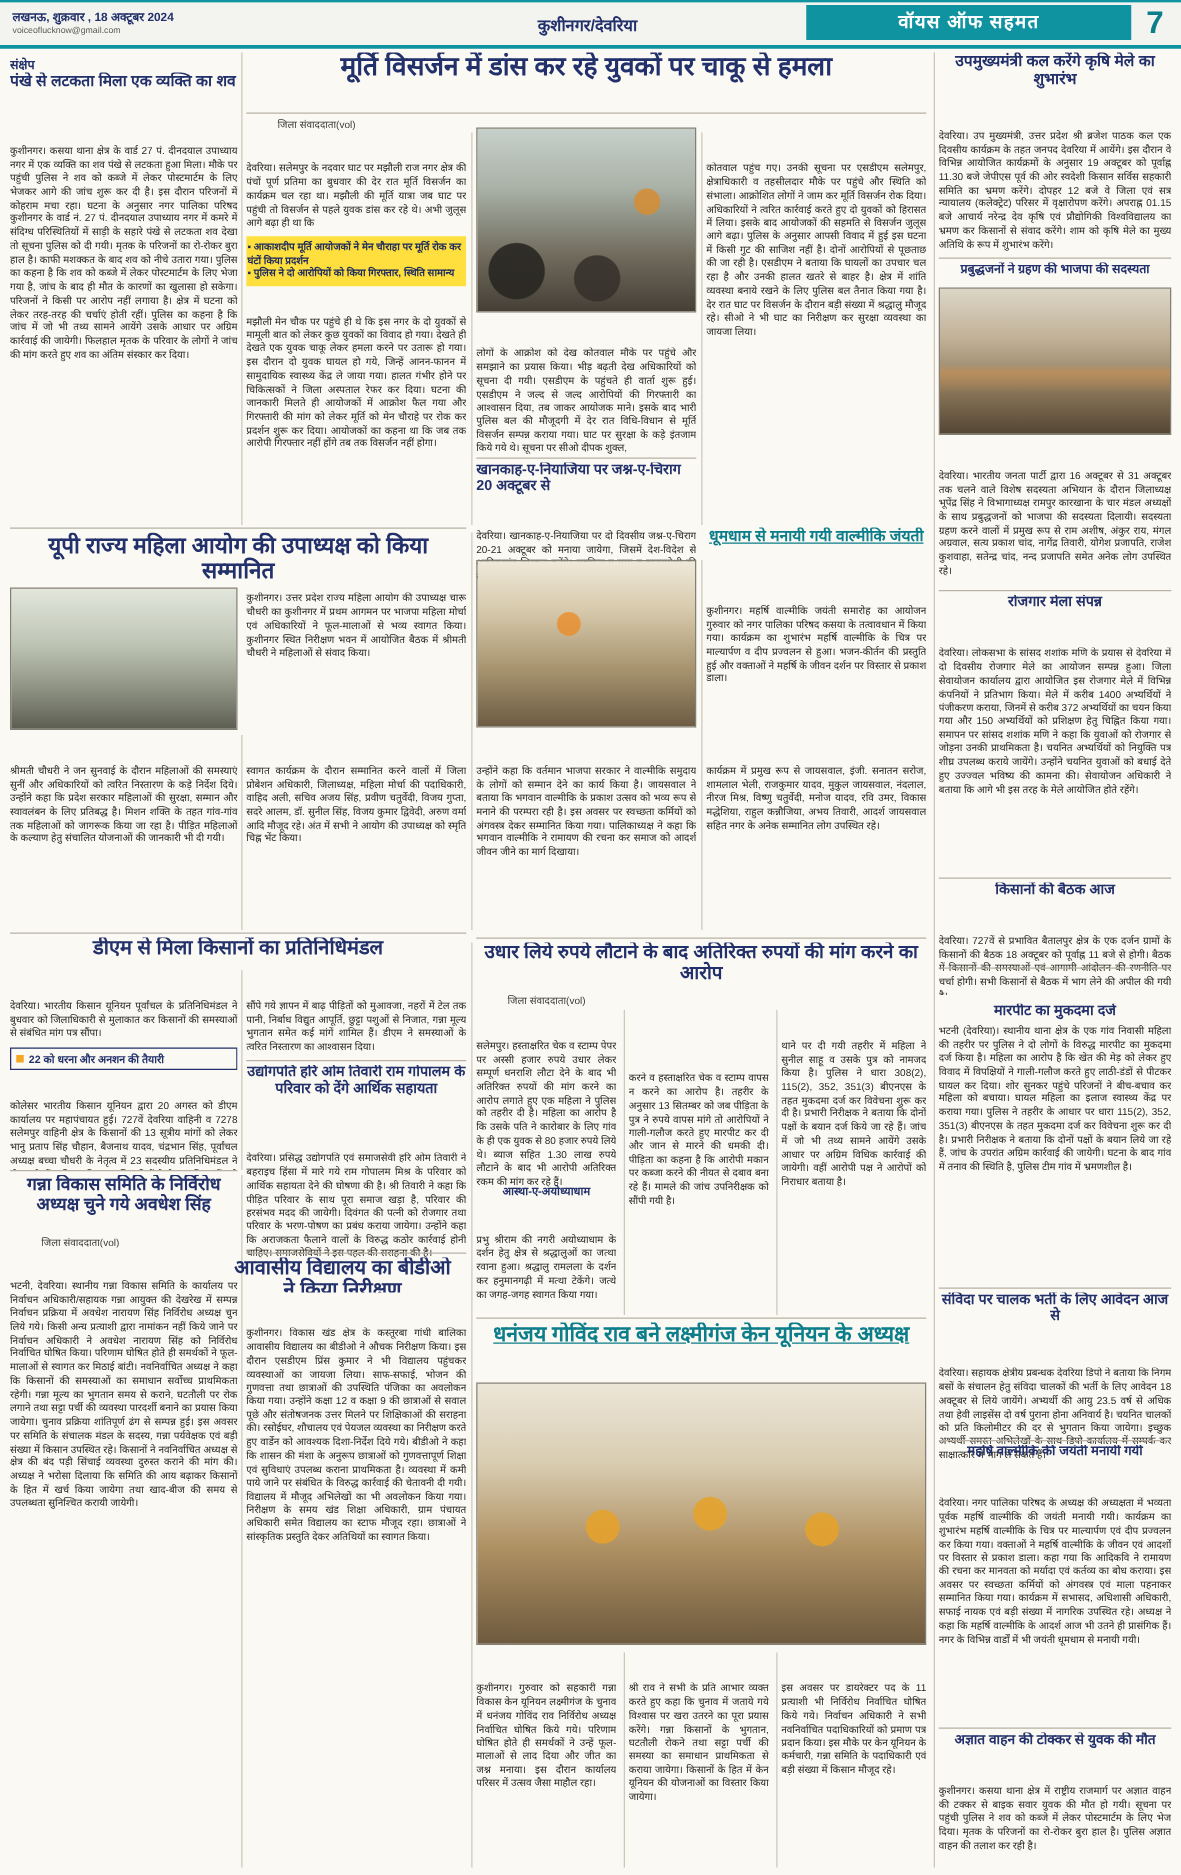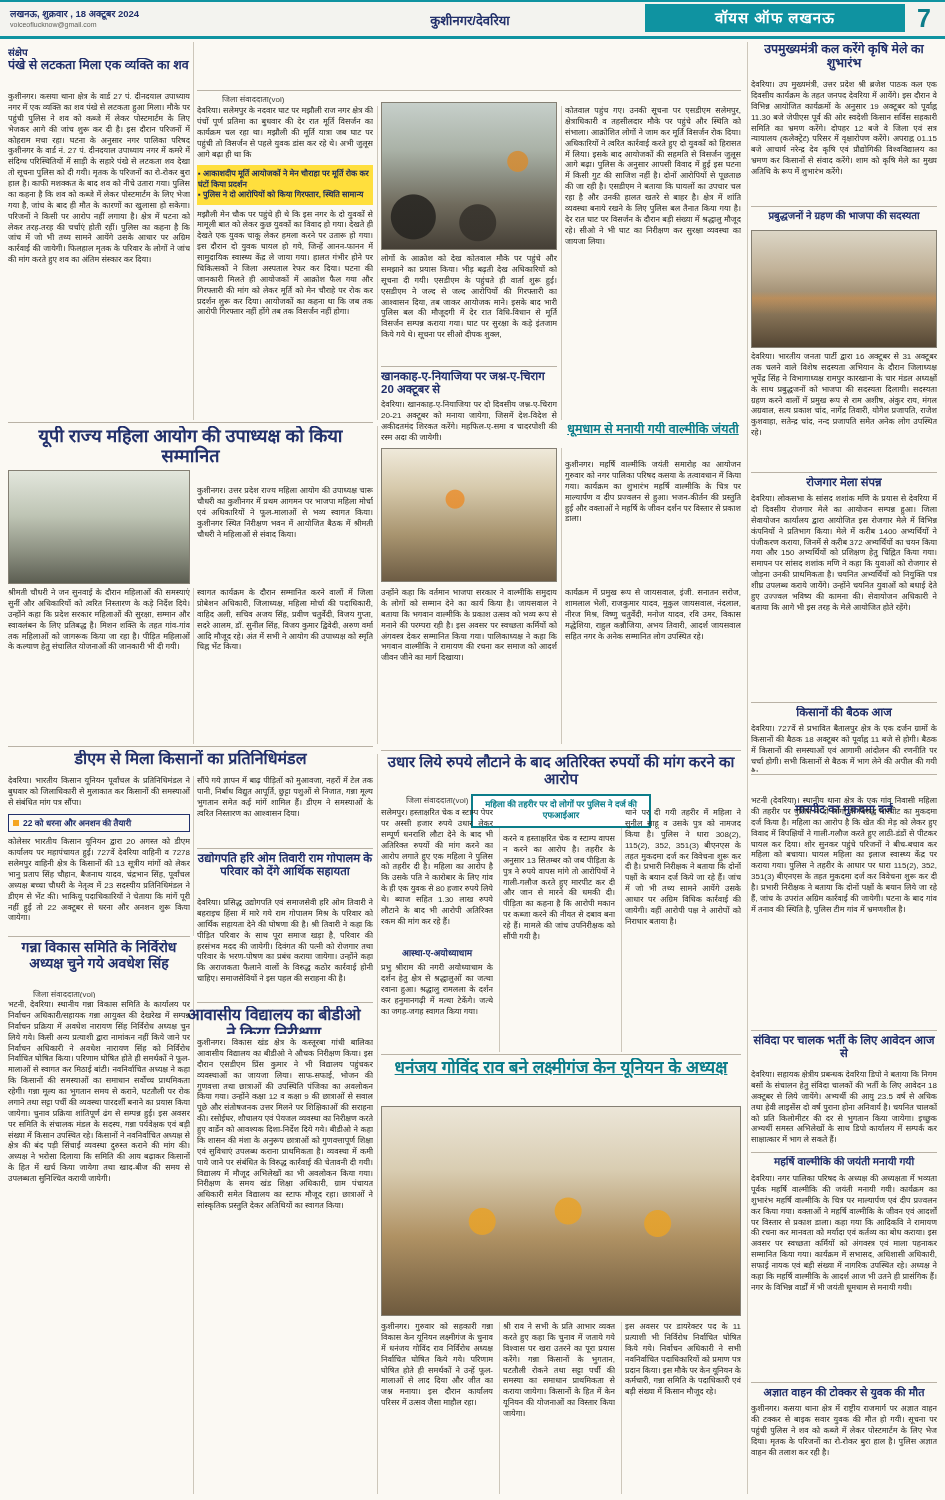--- a/index.html
+++ b/index.html
@@ -1,20 +1,20 @@
 <!DOCTYPE html>
 <html lang="hi"><head>
 <meta charset="utf-8">
 <style>
   html,body{margin:0;padding:0;background:#dedbd2;}
   .page{position:relative;width:945px;height:1500px;background:#fbf9f3;margin:0 auto;
         font-family:"Liberation Sans",sans-serif;color:#22221e;overflow:hidden;
         border-top:2px solid #0f93a1;}
   .blk{position:absolute;overflow:hidden;}
-  .body{font-size:8px;line-height:1.36;text-align:justify;color:#26261f;}
+  .body{font-size:8px;line-height:1.36;text-align:justify;color:#26261f;margin-top:24px;}
   .hl{font-weight:bold;color:#22306b;text-align:center;line-height:1.12;}
   .teal{color:#0c7d8a;text-decoration:underline;}
   .byline{font-size:8px;font-weight:normal;color:#3a3a36;margin-left:25px;}
   .vr{position:absolute;width:1px;background:#cdc7ba;}
   .hr{position:absolute;height:1px;background:#b9b2a5;}
   .photo{position:absolute;border:1px solid #847f73;box-sizing:border-box;}
   .phA{background:
       radial-gradient(circle at 78% 40%, rgba(214,140,50,.85) 0 10px, transparent 11px),
       radial-gradient(circle at 18% 78%, rgba(40,38,34,.9) 0 22px, transparent 23px),
       radial-gradient(circle at 55% 82%, rgba(52,48,42,.85) 0 18px, transparent 19px),
@@ -56,21 +56,21 @@
 </style>
 </head>
 <body>
 
 <div class="page">
 
   <div class="mast">
     <div class="dt">लखनऊ, शुक्रवार , 18 अक्टूबर 2024</div>
     <div class="em">voiceoflucknow@gmail.com</div>
     <div class="ed">कुशीनगर/देवरिया</div>
-    <div class="brand">वॉयस ऑफ लखनऊ</div>
+    <div class="brand">वॉयस ऑफ सहमत</div>
     <div class="pn">7</div>
   </div>
 
   <div class="vr" style="left:193px;top:40px;height:378px"></div>
   <div class="vr" style="left:193px;top:586px;height:156px"></div>
   <div class="vr" style="left:193px;top:774px;height:160px"></div>
   <div class="vr" style="left:193px;top:938px;height:554px"></div>
   <div class="vr" style="left:377px;top:104px;height:314px"></div>
   <div class="vr" style="left:377px;top:424px;height:318px"></div>
   <div class="vr" style="left:377px;top:752px;height:740px"></div>
@@ -81,20 +81,21 @@
   <div class="vr" style="left:499px;top:1320px;height:172px"></div>
   <div class="vr" style="left:621px;top:1320px;height:172px"></div>
   <div class="vr" style="left:747px;top:40px;height:1452px"></div>
 
   <div class="blk" style="left:8px;top:40px;width:182px;height:14px">
     <span class="seclbl">संक्षेप</span>
   </div>
   <div class="blk hl" style="left:8px;top:56px;width:182px;height:32px;font-size:12.5px;text-align:left">पंखे से लटकता मिला एक व्यक्ति का शव</div>
   <div class="blk body" style="left:8px;top:90px;width:182px;height:328px">कुशीनगर। कसया थाना क्षेत्र के वार्ड 27 पं. दीनदयाल उपाध्याय नगर में एक व्यक्ति का शव पंखे से लटकता हुआ मिला। मौके पर पहुंची पुलिस ने शव को कब्जे में लेकर पोस्टमार्टम के लिए भेजकर आगे की जांच शुरू कर दी है। इस दौरान परिजनों में कोहराम मचा रहा। घटना के अनुसार नगर पालिका परिषद कुशीनगर के वार्ड नं. 27 पं. दीनदयाल उपाध्याय नगर में कमरे में संदिग्ध परिस्थितियों में साड़ी के सहारे पंखे से लटकता शव देखा तो सूचना पुलिस को दी गयी। मृतक के परिजनों का रो-रोकर बुरा हाल है। काफी मशक्कत के बाद शव को नीचे उतारा गया। पुलिस का कहना है कि शव को कब्जे में लेकर पोस्टमार्टम के लिए भेजा गया है, जांच के बाद ही मौत के कारणों का खुलासा हो सकेगा। परिजनों ने किसी पर आरोप नहीं लगाया है। क्षेत्र में घटना को लेकर तरह-तरह की चर्चाएं होती रहीं। पुलिस का कहना है कि जांच में जो भी तथ्य सामने आयेंगे उसके आधार पर अग्रिम कार्रवाई की जायेगी। फिलहाल मृतक के परिवार के लोगों ने जांच की मांग करते हुए शव का अंतिम संस्कार कर दिया।</div>
 
+  <div class="blk hl" style="left:197px;top:40px;width:544px;height:28px;font-size:21px">मूर्ति विसर्जन में डांस कर रहे युवकों पर चाकू से हमला</div>
   <div class="hr" style="left:197px;top:88px;width:544px"></div>
   <div class="blk byline" style="left:197px;top:91px;width:200px;height:11px">जिला संवाददाता(vol)</div>
 
   <div class="blk" style="left:197px;top:104px;width:176px;height:314px">
     <div class="body">देवरिया। सलेमपुर के नदवार घाट पर मझौली राज नगर क्षेत्र की पंचों पूर्ण प्रतिमा का बुधवार की देर रात मूर्ति विसर्जन का कार्यक्रम चल रहा था। मझौली की मूर्ति यात्रा जब घाट पर पहुंची तो विसर्जन से पहले युवक डांस कर रहे थे। अभी जुलूस आगे बढ़ा ही था कि</div>
     <div class="kbox">
       <div class="pt">आकाशदीप मूर्ति आयोजकों ने मेन चौराहा पर मूर्ति रोक कर घंटों किया प्रदर्शन</div>
       <div class="pt">पुलिस ने दो आरोपियों को किया गिरफ्तार, स्थिति सामान्य</div>
     </div>
     <div class="body">मझौली मेन चौक पर पहुंचे ही थे कि इस नगर के दो युवकों से मामूली बात को लेकर कुछ युवकों का विवाद हो गया। देखते ही देखते एक युवक चाकू लेकर हमला करने पर उतारू हो गया। इस दौरान दो युवक घायल हो गये, जिन्हें आनन-फानन में सामुदायिक स्वास्थ्य केंद्र ले जाया गया। हालत गंभीर होने पर चिकित्सकों ने जिला अस्पताल रेफर कर दिया। घटना की जानकारी मिलते ही आयोजकों में आक्रोश फैल गया और गिरफ्तारी की मांग को लेकर मूर्ति को मेन चौराहे पर रोक कर प्रदर्शन शुरू कर दिया। आयोजकों का कहना था कि जब तक आरोपी गिरफ्तार नहीं होंगे तब तक विसर्जन नहीं होगा।</div>
@@ -110,21 +111,21 @@
 
   <div class="blk hl teal" style="left:565px;top:420px;width:176px;height:34px;font-size:12.5px">धूमधाम से मनायी गयी वाल्मीकि जंयती</div>
   <div class="photo phC" style="left:381px;top:446px;width:176px;height:134px"></div>
   <div class="blk body" style="left:565px;top:458px;width:176px;height:122px">कुशीनगर। महर्षि वाल्मीकि जयंती समारोह का आयोजन गुरुवार को नगर पालिका परिषद कसया के तत्वावधान में किया गया। कार्यक्रम का शुभारंभ महर्षि वाल्मीकि के चित्र पर माल्यार्पण व दीप प्रज्वलन से हुआ। भजन-कीर्तन की प्रस्तुति हुई और वक्ताओं ने महर्षि के जीवन दर्शन पर विस्तार से प्रकाश डाला।</div>
   <div class="blk body" style="left:381px;top:586px;width:176px;height:156px">उन्होंने कहा कि वर्तमान भाजपा सरकार ने वाल्मीकि समुदाय के लोगों को सम्मान देने का कार्य किया है। जायसवाल ने बताया कि भगवान वाल्मीकि के प्रकाश उत्सव को भव्य रूप से मनाने की परम्परा रही है। इस अवसर पर स्वच्छता कर्मियों को अंगवस्त्र देकर सम्मानित किया गया। पालिकाध्यक्ष ने कहा कि भगवान वाल्मीकि ने रामायण की रचना कर समाज को आदर्श जीवन जीने का मार्ग दिखाया।</div>
   <div class="blk body" style="left:565px;top:586px;width:176px;height:156px">कार्यक्रम में प्रमुख रूप से जायसवाल, इंजी. सनातन सरोज, शामलाल भेली, राजकुमार यादव, मुकुल जायसवाल, नंदलाल, नीरज मिश्र, विष्णु चतुर्वेदी, मनोज यादव, रवि उमर, विकास मद्धेशिया, राहुल कन्नौजिया, अभय तिवारी, आदर्श जायसवाल सहित नगर के अनेक सम्मानित लोग उपस्थित रहे।</div>
 
   <div class="hr" style="left:8px;top:420px;width:365px"></div>
   <div class="blk hl" style="left:8px;top:424px;width:365px;height:40px;font-size:18px">यूपी राज्य महिला आयोग की उपाध्यक्ष को किया सम्मानित</div>
   <div class="photo phD" style="left:8px;top:468px;width:182px;height:114px"></div>
-  <div class="blk body" style="left:197px;top:484px;width:176px;height:114px">कुशीनगर। उत्तर प्रदेश राज्य महिला आयोग की उपाध्यक्ष चारू चौधरी का कुशीनगर में प्रथम आगमन पर भाजपा महिला मोर्चा एवं अधिकारियों ने फूल-मालाओं से भव्य स्वागत किया। कुशीनगर स्थित निरीक्षण भवन में आयोजित बैठक में श्रीमती चौधरी ने महिलाओं से संवाद किया।</div>
+  <div class="blk body" style="left:197px;top:448px;width:176px;height:114px">कुशीनगर। उत्तर प्रदेश राज्य महिला आयोग की उपाध्यक्ष चारू चौधरी का कुशीनगर में प्रथम आगमन पर भाजपा महिला मोर्चा एवं अधिकारियों ने फूल-मालाओं से भव्य स्वागत किया। कुशीनगर स्थित निरीक्षण भवन में आयोजित बैठक में श्रीमती चौधरी ने महिलाओं से संवाद किया।</div>
   <div class="blk body" style="left:8px;top:586px;width:182px;height:156px">श्रीमती चौधरी ने जन सुनवाई के दौरान महिलाओं की समस्याएं सुनीं और अधिकारियों को त्वरित निस्तारण के कड़े निर्देश दिये। उन्होंने कहा कि प्रदेश सरकार महिलाओं की सुरक्षा, सम्मान और स्वावलंबन के लिए प्रतिबद्ध है। मिशन शक्ति के तहत गांव-गांव तक महिलाओं को जागरूक किया जा रहा है। पीड़ित महिलाओं के कल्याण हेतु संचालित योजनाओं की जानकारी भी दी गयी।</div>
   <div class="blk body" style="left:197px;top:586px;width:176px;height:156px">स्वागत कार्यक्रम के दौरान सम्मानित करने वालों में जिला प्रोबेशन अधिकारी, जिलाध्यक्ष, महिला मोर्चा की पदाधिकारी, वाहिद अली, सचिव अजय सिंह, प्रवीण चतुर्वेदी, विजय गुप्ता, सदरे आलम, डॉ. सुनील सिंह, विजय कुमार द्विवेदी, अरुण वर्मा आदि मौजूद रहे। अंत में सभी ने आयोग की उपाध्यक्ष को स्मृति चिह्न भेंट किया।</div>
 
   <div class="hr" style="left:8px;top:744px;width:365px"></div>
   <div class="blk hl" style="left:8px;top:748px;width:365px;height:22px;font-size:16px">डीएम से मिला किसानों का प्रतिनिधिमंडल</div>
   <div class="blk" style="left:8px;top:774px;width:182px;height:160px">
     <div class="body">देवरिया। भारतीय किसान यूनियन पूर्वांचल के प्रतिनिधिमंडल ने बुधवार को जिलाधिकारी से मुलाकात कर किसानों की समस्याओं से संबंधित मांग पत्र सौंपा।</div>
     <div class="dbox">
       <span class="sq"></span>
       <span>22 को धरना और अनशन की तैयारी</span>
@@ -142,21 +143,20 @@
   <div class="blk body" style="left:197px;top:1036px;width:176px;height:456px">कुशीनगर। विकास खंड क्षेत्र के कस्तूरबा गांधी बालिका आवासीय विद्यालय का बीडीओ ने औचक निरीक्षण किया। इस दौरान एसडीएम प्रिंस कुमार ने भी विद्यालय पहुंचकर व्यवस्थाओं का जायजा लिया। साफ-सफाई, भोजन की गुणवत्ता तथा छात्राओं की उपस्थिति पंजिका का अवलोकन किया गया। उन्होंने कक्षा 12 व कक्षा 9 की छात्राओं से सवाल पूछे और संतोषजनक उत्तर मिलने पर शिक्षिकाओं की सराहना की। रसोईघर, शौचालय एवं पेयजल व्यवस्था का निरीक्षण करते हुए वार्डेन को आवश्यक दिशा-निर्देश दिये गये। बीडीओ ने कहा कि शासन की मंशा के अनुरूप छात्राओं को गुणवत्तापूर्ण शिक्षा एवं सुविधाएं उपलब्ध कराना प्राथमिकता है। व्यवस्था में कमी पाये जाने पर संबंधित के विरुद्ध कार्रवाई की चेतावनी दी गयी। विद्यालय में मौजूद अभिलेखों का भी अवलोकन किया गया। निरीक्षण के समय खंड शिक्षा अधिकारी, ग्राम पंचायत अधिकारी समेत विद्यालय का स्टाफ मौजूद रहा। छात्राओं ने सांस्कृतिक प्रस्तुति देकर अतिथियों का स्वागत किया।</div>
 
   <div class="hr" style="left:8px;top:934px;width:182px"></div>
   <div class="blk hl" style="left:8px;top:938px;width:182px;height:46px;font-size:14px">गन्ना विकास समिति के निर्विरोध अध्यक्ष चुने गये अवधेश सिंह</div>
   <div class="blk byline" style="left:8px;top:986px;width:182px;height:10px">जिला संवाददाता(vol)</div>
   <div class="blk body" style="left:8px;top:998px;width:182px;height:494px">भटनी, देवरिया। स्थानीय गन्ना विकास समिति के कार्यालय पर निर्वाचन अधिकारी/सहायक गन्ना आयुक्त की देखरेख में सम्पन्न निर्वाचन प्रक्रिया में अवधेश नारायण सिंह निर्विरोध अध्यक्ष चुन लिये गये। किसी अन्य प्रत्याशी द्वारा नामांकन नहीं किये जाने पर निर्वाचन अधिकारी ने अवधेश नारायण सिंह को निर्विरोध निर्वाचित घोषित किया। परिणाम घोषित होते ही समर्थकों ने फूल-मालाओं से स्वागत कर मिठाई बांटी। नवनिर्वाचित अध्यक्ष ने कहा कि किसानों की समस्याओं का समाधान सर्वोच्च प्राथमिकता रहेगी। गन्ना मूल्य का भुगतान समय से कराने, घटतौली पर रोक लगाने तथा सट्टा पर्ची की व्यवस्था पारदर्शी बनाने का प्रयास किया जायेगा। चुनाव प्रक्रिया शांतिपूर्ण ढंग से सम्पन्न हुई। इस अवसर पर समिति के संचालक मंडल के सदस्य, गन्ना पर्यवेक्षक एवं बड़ी संख्या में किसान उपस्थित रहे। किसानों ने नवनिर्वाचित अध्यक्ष से क्षेत्र की बंद पड़ी सिंचाई व्यवस्था दुरुस्त कराने की मांग की। अध्यक्ष ने भरोसा दिलाया कि समिति की आय बढ़ाकर किसानों के हित में खर्च किया जायेगा तथा खाद-बीज की समय से उपलब्धता सुनिश्चित करायी जायेगी।</div>
 
   <div class="hr" style="left:381px;top:748px;width:360px"></div>
   <div class="blk hl" style="left:381px;top:752px;width:360px;height:38px;font-size:15px">उधार लिये रुपये लौटाने के बाद अतिरिक्त रुपयों की मांग करने का आरोप</div>
   <div class="blk byline" style="left:381px;top:792px;width:90px;height:11px">जिला संवाददाता(vol)</div>
-  <div class="blk obox" style="left:471px;top:792px;width:180px;height:34px">महिला की तहरीर पर दो लोगों पर पुलिस ने दर्ज की एफआईआर</div>
   <div class="blk body" style="left:381px;top:806px;width:112px;height:136px">सलेमपुर। हस्ताक्षरित चेक व स्टाम्प पेपर पर अस्सी हजार रुपये उधार लेकर सम्पूर्ण धनराशि लौटा देने के बाद भी अतिरिक्त रुपयों की मांग करने का आरोप लगाते हुए एक महिला ने पुलिस को तहरीर दी है। महिला का आरोप है कि उसके पति ने कारोबार के लिए गांव के ही एक युवक से 80 हजार रुपये लिये थे। ब्याज सहित 1.30 लाख रुपये लौटाने के बाद भी आरोपी अतिरिक्त रकम की मांग कर रहे हैं।</div>
   <div class="blk hl" style="left:381px;top:946px;width:112px;height:13px;font-size:9px">आस्था-ए-अयोध्याधाम</div>
   <div class="blk body" style="left:381px;top:961px;width:112px;height:89px">प्रभु श्रीराम की नगरी अयोध्याधाम के दर्शन हेतु क्षेत्र से श्रद्धालुओं का जत्था रवाना हुआ। श्रद्धालु रामलला के दर्शन कर हनुमानगढ़ी में मत्था टेकेंगे। जत्थे का जगह-जगह स्वागत किया गया।</div>
   <div class="blk body" style="left:503px;top:832px;width:112px;height:218px">करने व हस्ताक्षरित चेक व स्टाम्प वापस न करने का आरोप है। तहरीर के अनुसार 13 सितम्बर को जब पीड़िता के पुत्र ने रुपये वापस मांगे तो आरोपियों ने गाली-गलौज करते हुए मारपीट कर दी और जान से मारने की धमकी दी। पीड़िता का कहना है कि आरोपी मकान पर कब्जा करने की नीयत से दबाव बना रहे हैं। मामले की जांच उपनिरीक्षक को सौंपी गयी है।</div>
   <div class="blk body" style="left:625px;top:806px;width:116px;height:244px">थाने पर दी गयी तहरीर में महिला ने सुनील साहू व उसके पुत्र को नामजद किया है। पुलिस ने धारा 308(2), 115(2), 352, 351(3) बीएनएस के तहत मुकदमा दर्ज कर विवेचना शुरू कर दी है। प्रभारी निरीक्षक ने बताया कि दोनों पक्षों के बयान दर्ज किये जा रहे हैं। जांच में जो भी तथ्य सामने आयेंगे उसके आधार पर अग्रिम विधिक कार्रवाई की जायेगी। वहीं आरोपी पक्ष ने आरोपों को निराधार बताया है।</div>
 
   <div class="hr" style="left:381px;top:1052px;width:360px"></div>
   <div class="blk hl teal" style="left:381px;top:1056px;width:360px;height:44px;font-size:17px">धनंजय गोविंद राव बने लक्ष्मीगंज केन यूनियन के अध्यक्ष</div>
   <div class="photo phE" style="left:381px;top:1104px;width:360px;height:210px"></div>
   <div class="blk body" style="left:381px;top:1320px;width:112px;height:172px">कुशीनगर। गुरुवार को सहकारी गन्ना विकास केन यूनियन लक्ष्मीगंज के चुनाव में धनंजय गोविंद राव निर्विरोध अध्यक्ष निर्वाचित घोषित किये गये। परिणाम घोषित होते ही समर्थकों ने उन्हें फूल-मालाओं से लाद दिया और जीत का जश्न मनाया। इस दौरान कार्यालय परिसर में उत्सव जैसा माहौल रहा।</div>

